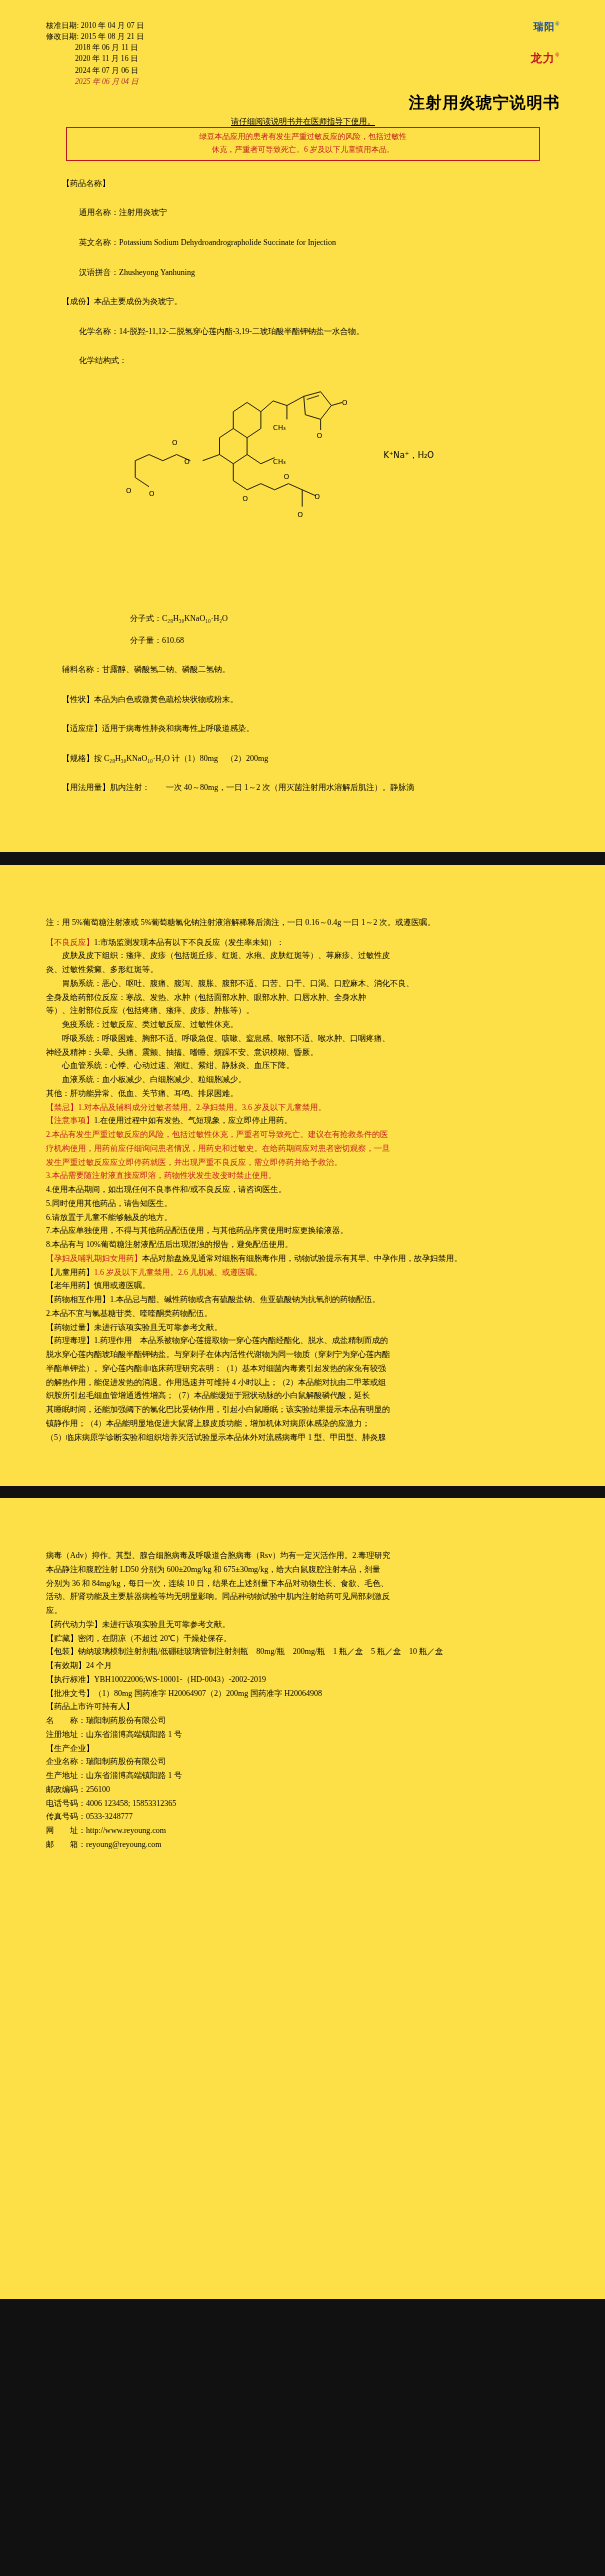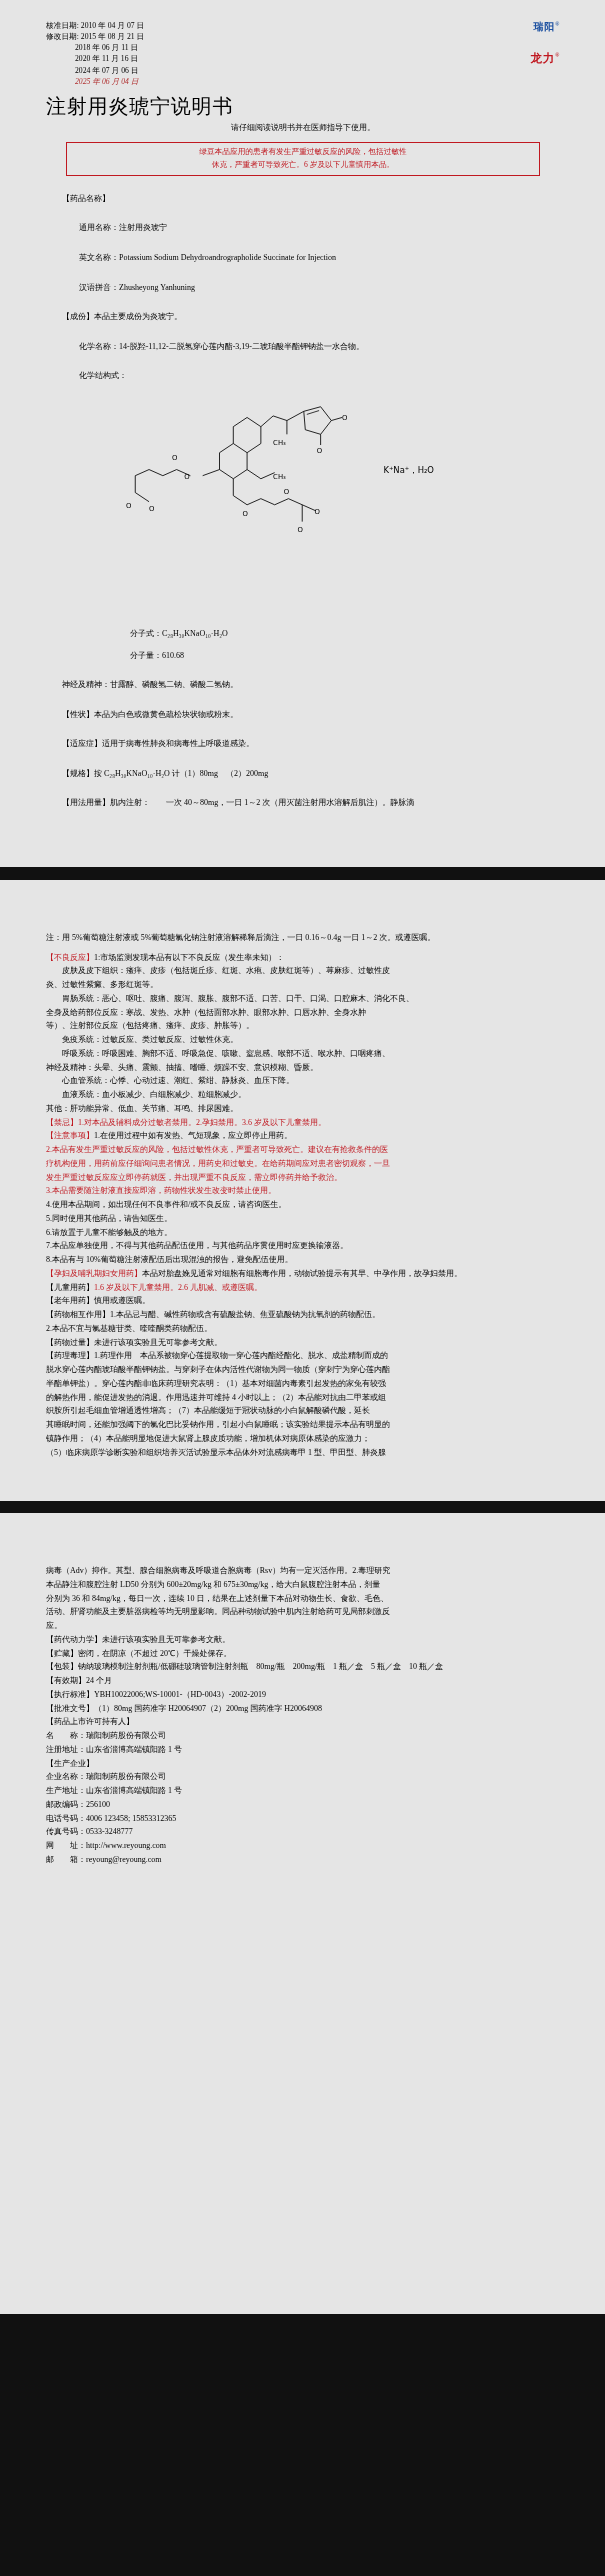--- a/index.html
+++ b/index.html
@@ -1,28 +1,28 @@
 <!DOCTYPE html>
 <html style="font-size:12.3px"><head>
 <meta charset="utf-8">
 <style>
   html,body{margin:0;padding:0;background:#111;}
   body{width:606px;font-family:"Liberation Serif", serif;}
-  .page{background:#e5e5e5;width:606px;box-sizing:border-box;padding:20px 46px 18.4px 46px;color:#000;}
+  .page{background:#fde047;width:606px;box-sizing:border-box;padding:20px 46px 18.4px 46px;color:#000;}
   .gap{height:12.3px;background:#111;}
   .hdr{display:flex;justify-content:space-between;align-items:flex-start;}
   .dates{font-size:7.7px;line-height:1.45;}
   .dates div:last-child{color:#b03030;font-style:italic;}
   .logoarea{text-align:right;}
   .logo1{font-size:10px;font-weight:bold;color:#1b4fa0;letter-spacing:0.8px;}
   .logo1 sup{font-size:5.4px;}
   .logo2{font-size:11.5px;font-weight:bold;color:#c01820;margin-top:17px;letter-spacing:0.8px;}
   .logo2 sup{font-size:5.4px;}
-  h1.title{text-align:left;font-size:20px;font-weight:normal;margin:6.1px 0 1.5px 0;letter-spacing:0.8px;}
-  .subtitle{text-align:center;font-size:8px;margin-bottom:9px;}
+  h1.title{text-align:right;font-size:16px;font-weight:bold;margin:6.1px 0 1.5px 0;letter-spacing:0.8px;}
+  .subtitle{text-align:center;font-size:8px;margin-bottom:0;text-decoration:underline;}
   .warnbox{border:0.8px solid #c01820;color:#c01820;font-size:7.7px;line-height:1.6;padding:3.8px 7.7px;margin:0 20px 7.7px 20px;text-align:center;}
   .sec{font-size:8px;line-height:1.7;}
   .sec p{margin:16px;}
   .ind2{padding-left:17px;}
   .struct{margin:4.6px 0 3.1px 0;display:flex;justify-content:center;}
   .struct svg{display:block;}
   .molinfo{padding-left:84px;font-size:8px;line-height:1.7;margin-top:44px;}
   .p2 p, .p3 p{margin:0;}
   .p2, .p3{font-size:8px;line-height:1.72;}
   .red{color:#c01820;}
@@ -113,21 +113,21 @@
       <text x="340" y="96" font-size="11" fill="#000" font-family="DejaVu Sans, sans-serif">K⁺Na⁺，H₂O</text>
     </svg>
   </div>
 
   <div class="molinfo">
     <p><span>分子式：</span><span>C₂₈H₃₀KNaO₁₀·H₂O</span></p>
     <p><span>分子量：</span><span>610.68</span></p>
   </div>
 
   <div class="sec">
-    <p>神经及精神：甘露醇、磷酸氢二钠、磷酸二氢钠。</p>
+    <p>辅料名称：甘露醇、磷酸氢二钠、磷酸二氢钠。</p>
     <p><span>【性状】</span><span>本品为白色或微黄色疏松块状物或粉末。</span></p>
     <p><span>【适应症】</span><span>适用于病毒性肺炎和病毒性上呼吸道感染。</span></p>
     <p><span>【规格】</span><span>按 C₂₈H₃₀KNaO₁₀·H₂O 计（1）80mg　（2）200mg</span></p>
     <p><span>【用法用量】</span><span>肌内注射：　　一次 40～80mg，一日 1～2 次（用灭菌注射用水溶解后肌注）。静脉滴</span></p>
   </div>
   <div class="spacer30"></div>
 </div>
 
 <div class="gap"></div>
 

